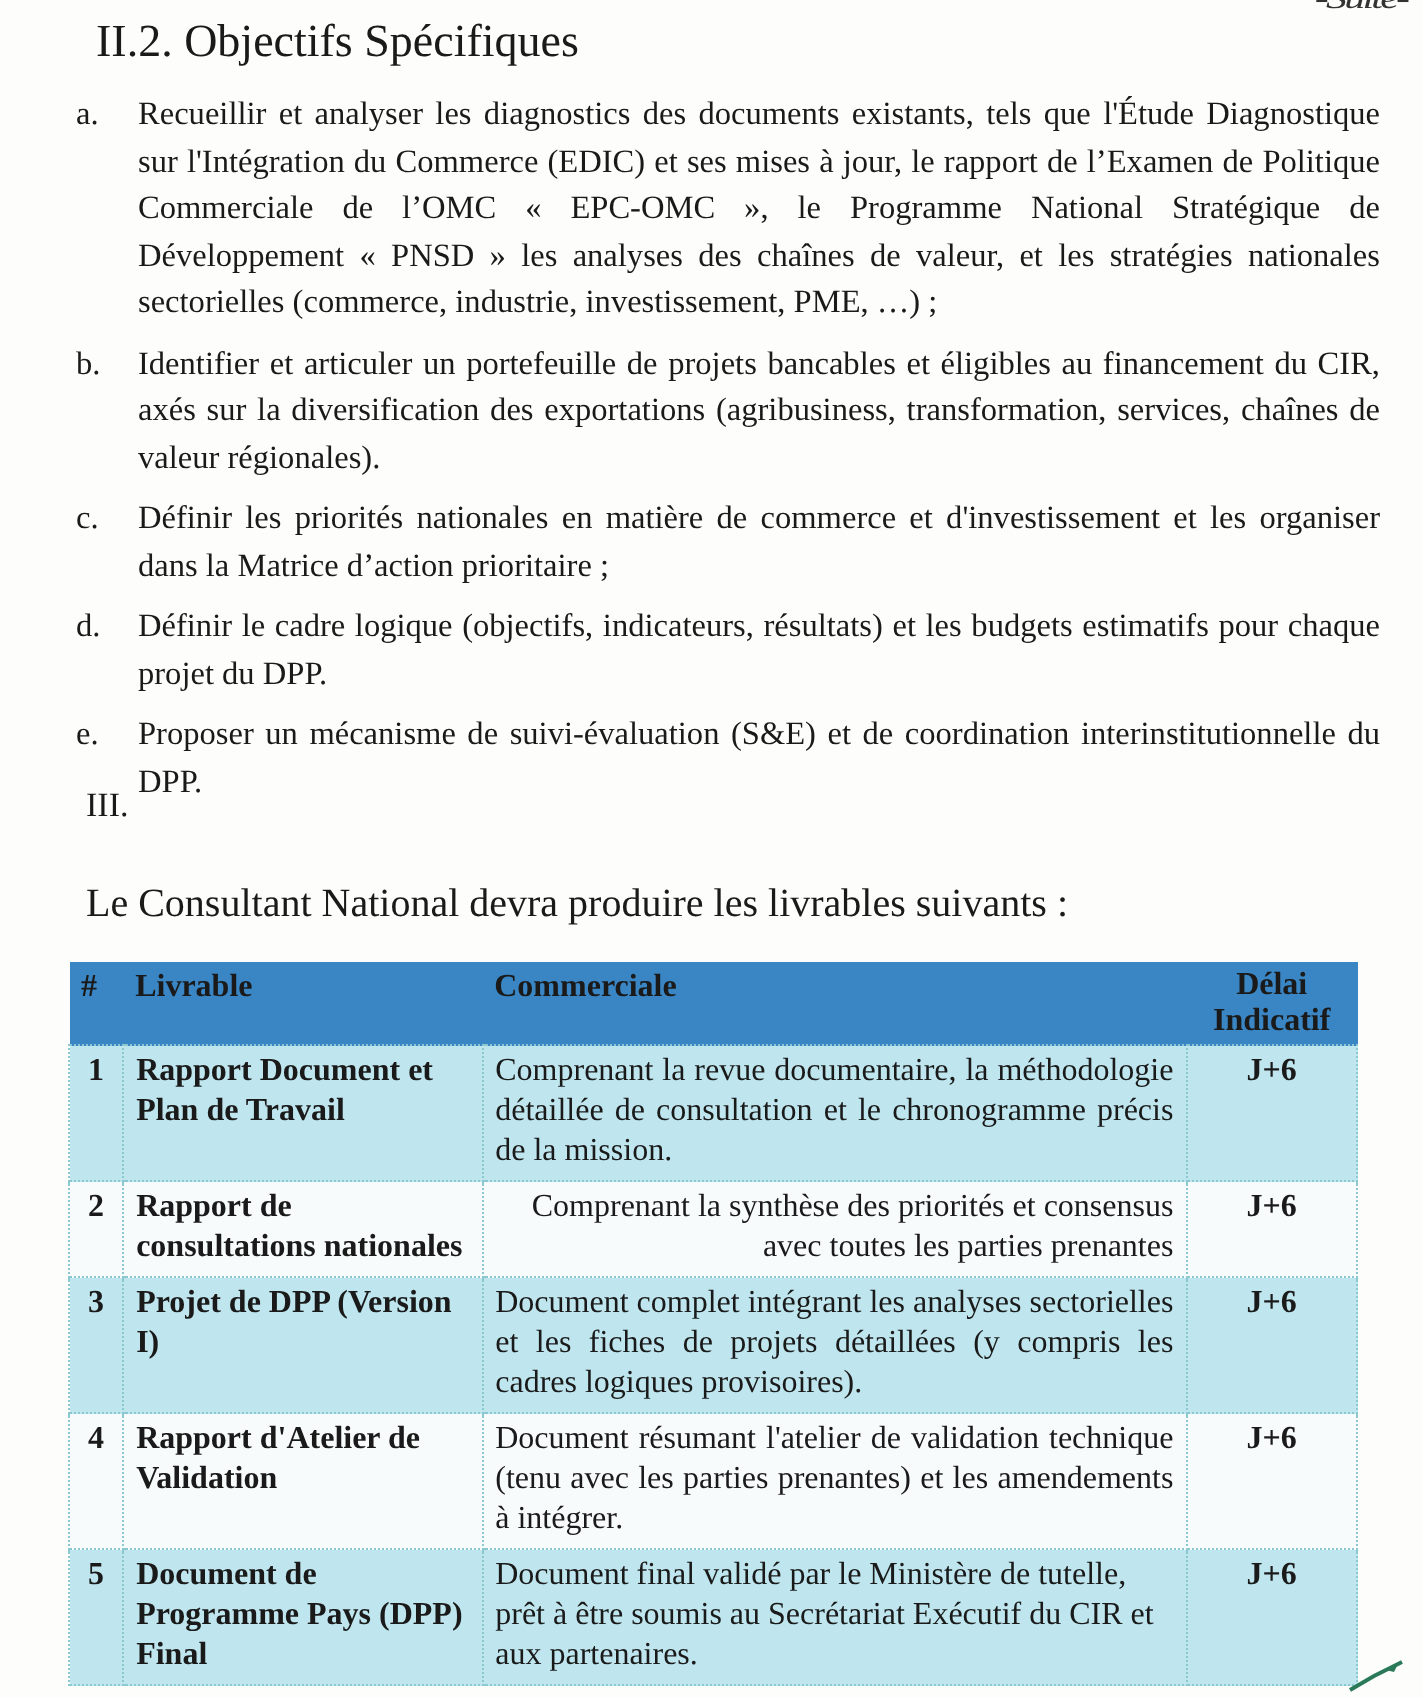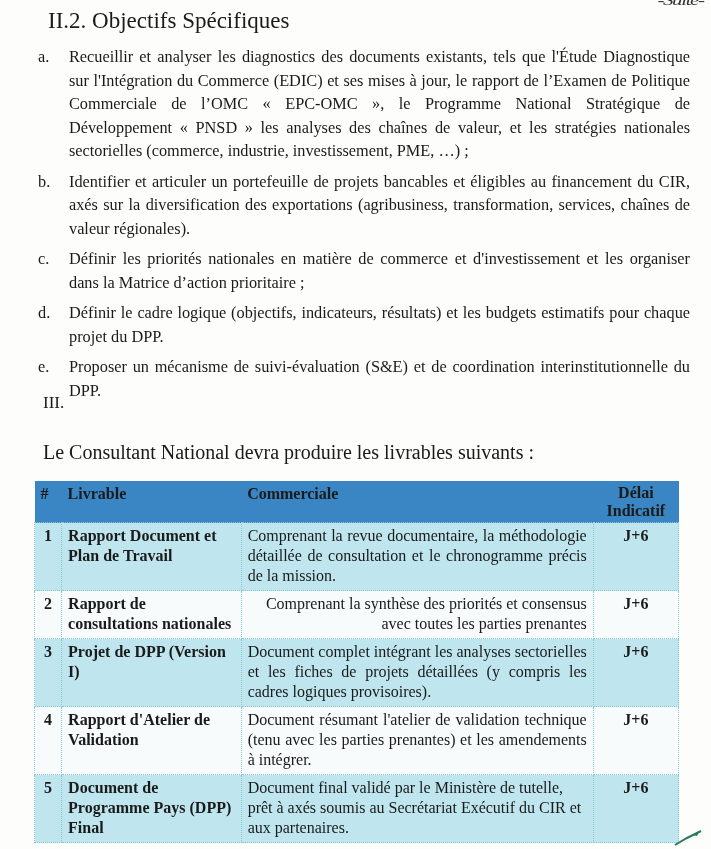--- a/index.html
+++ b/index.html
@@ -112,21 +112,21 @@
     </tr>
     <tr class="plain">
       <td class="num">4</td>
       <td class="liv">Rapport d'Atelier de Validation</td>
       <td class="desc">Document résumant l'atelier de validation technique (tenu avec les parties prenantes) et les amendements à intégrer.</td>
       <td class="delai">J+6</td>
     </tr>
     <tr class="shade">
       <td class="num">5</td>
       <td class="liv">Document de Programme Pays (DPP) Final</td>
-      <td class="desc" style="text-align:left">Document final validé par le Ministère de tutelle, prêt à axés soumis au Secrétariat Exécutif du CIR et aux partenaires.</td>
+      <td class="desc" style="text-align:left">Document final validé par le Ministère de tutelle, prêt à être soumis au Secrétariat Exécutif du CIR et aux partenaires.</td>
       <td class="delai">J+6</td>
     </tr>
   </tbody>
 </table>
 
 <svg class="pen-mark" viewBox="0 0 30 18">
   <path d="M2 16 L14 9 L24 4 L28 2" stroke="#2a7a5a" stroke-width="2" fill="none"></path>
   <path d="M20 6 L26 3 L24 7 Z" fill="#2a7a5a"></path>
 </svg>
 

